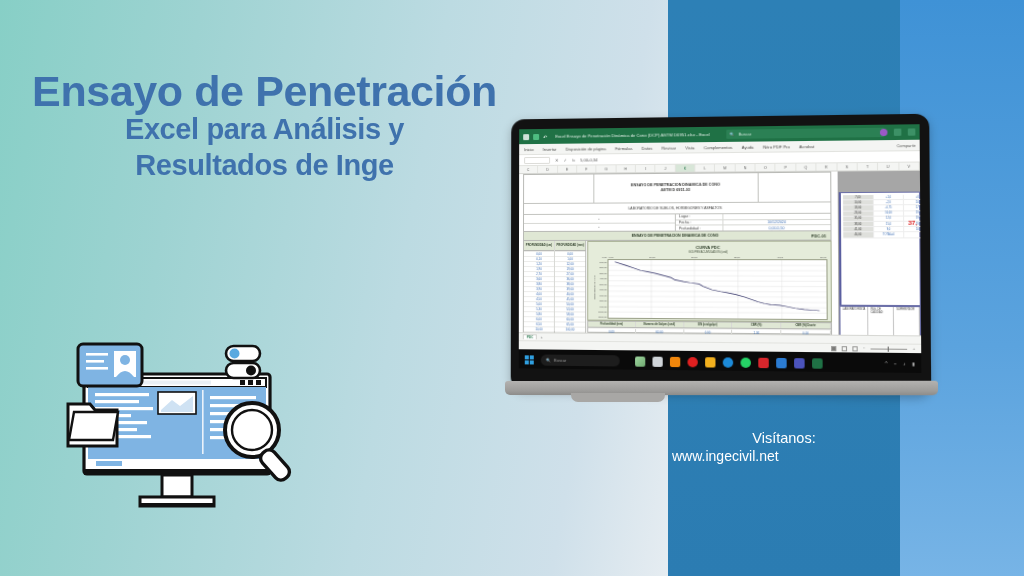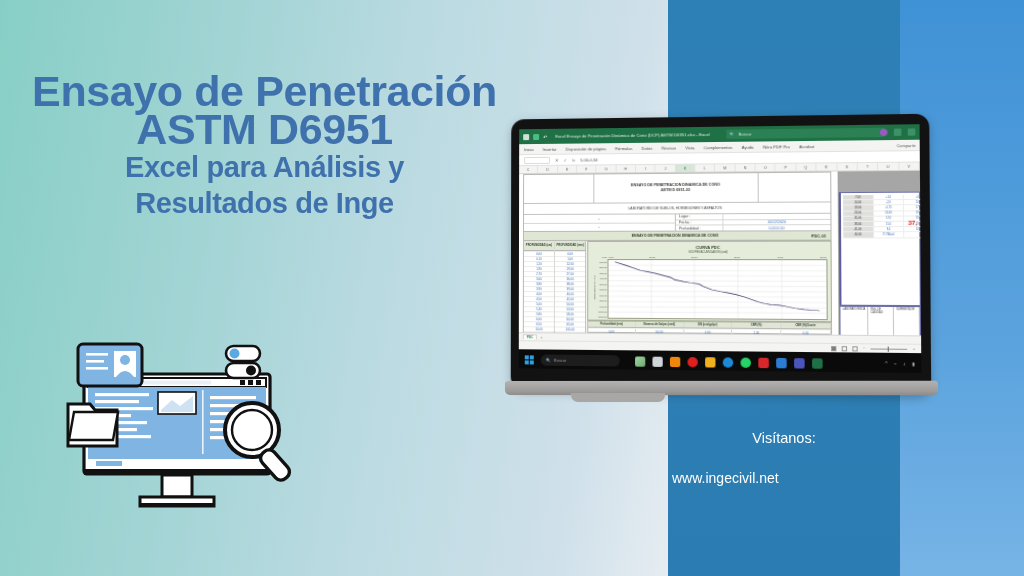--- a/index.html
+++ b/index.html
@@ -230,35 +230,34 @@
   .win-logo span { background:#2f9fe0; }
   .tb-search { width:78px; height:11px; background:#1d1d1d; border-radius:6px;
                display:flex; align-items:center; gap:3px; padding:0 5px; font-size:4px; color:#9a9a9a; }
   .tb-icons { display:flex; align-items:center; gap:7px; margin-left:8px; }
   .tbi { width:10px; height:10px; border-radius:2px; }
   .tray { position:absolute; right:6px; display:flex; align-items:center; gap:6px;
           font-size:4.5px; color:#bbb; }
 
   
   .contact { position:absolute; left:668px; top:430px; width:232px; z-index:7; color:#ffffff; }
-  .contact .vtitle { text-align:center; font-size:14.5px; margin-bottom:22px; }
+  .contact .vtitle { text-align:center; font-size:14.5px; margin-bottom:0; }
   .contact .line { font-size:14px; line-height:20px; padding-left:4px; }
 </style>
 </head>
 <body>
 
 <div id="stage">
 
   <div class="bg-base"></div>
   <div class="bg-band-dark"></div>
   <div class="bg-band-right"></div>
 
   <div class="headline">
     <div class="hl-1">Ensayo de Penetración</div>
-    <div class="hl-1">ASTM D6951</div>
     <div class="hl-2">Excel para Análisis y</div>
     <div class="hl-2">Resultados de Inge</div>
   </div>
 
 
   <svg class="illus" viewBox="0 0 270 180">
 
     <rect x="22" y="34" width="186" height="100" rx="3" fill="#ffffff" stroke="#111" stroke-width="3.2"></rect>
     <rect x="26" y="38" width="178" height="9" fill="#ffffff" stroke="#111" stroke-width="2"></rect>
     <circle cx="33" cy="42.5" r="1.6" fill="#111"></circle>

